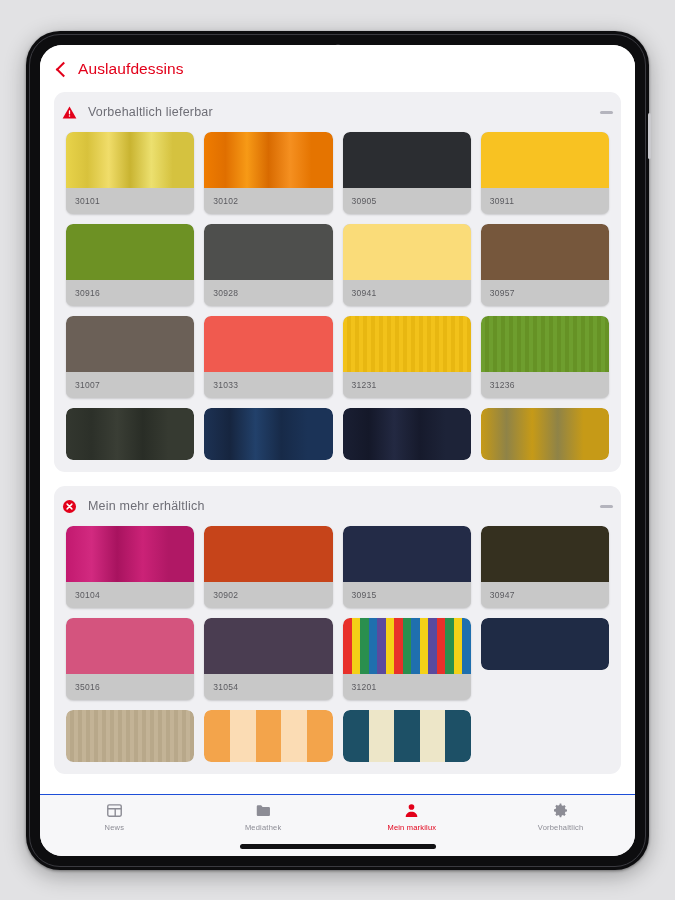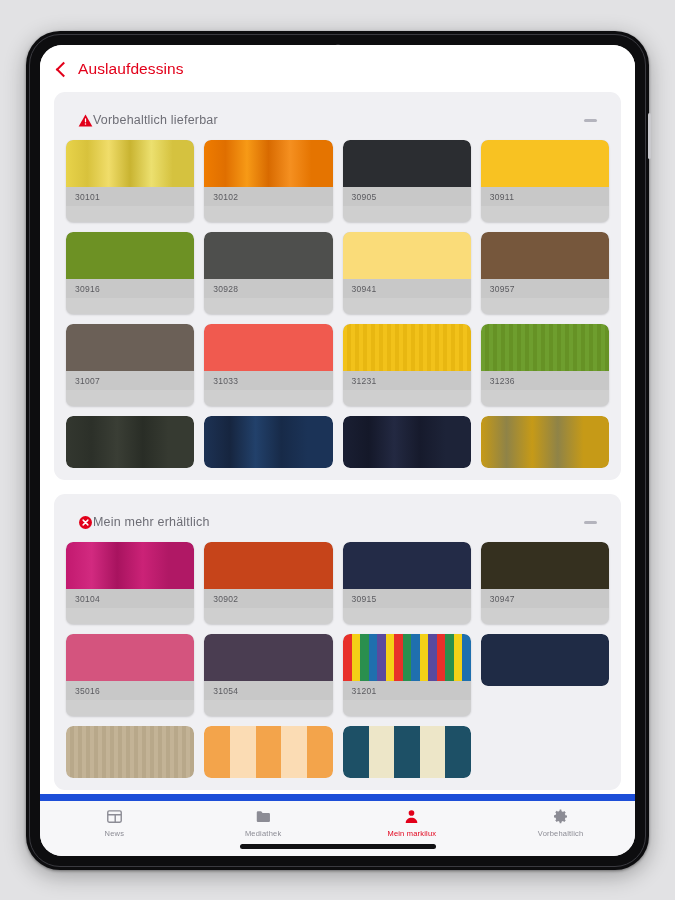--- a/index.html
+++ b/index.html
@@ -92,22 +92,22 @@
     background: #f0f0f3;
     border-radius: 11px;
     padding: 0 0 12px 0;
     margin-bottom: 14px;
     overflow: hidden;
   }
   .section-header {
     display: flex;
     align-items: center;
     height: 40px;
-    padding: 0 24px;
-    margin-top: 8px;
+    padding: 0 8px;
+    gap: 11px;
   }
   .section-title {
     font-size: 12.5px;
     color: #6e6e76;
     letter-spacing: .2px;
     flex: 1 1 auto;
   }
   .collapse-toggle {
     width: 13px; height: 3px;
     background: #b4b4bd;
@@ -133,42 +133,42 @@
     cursor: pointer;
   }
   .swatch-fabric {
     position: absolute;
     left: 0; right: 0; top: 0;
     height: 63px;
     border-radius: 7px 7px 3px 3px;
   }
   .swatch-label-bar {
     position: absolute;
-    left: 0; right: 0; bottom: 16px;
-    height: 19px;
+    left: 0; right: 0; bottom: 0;
+    height: 26px;
     background: #c8c8c8;
     display: flex;
     align-items: center;
     padding-left: 9px;
   }
   .swatch-label {
     font-size: 8.5px;
     color: #5a5a5f;
     letter-spacing: .3px;
   }
   
   .swatch.clipped { height: 52px; background: transparent; box-shadow:none; }
   .swatch.clipped .swatch-fabric { height: 52px; border-radius: 7px; box-shadow: 0 1px 2px rgba(0,0,0,.16);}
 
   
   #tab-bar {
     flex: 0 0 auto;
     height: 62px;
     background: #f7f7f9;
-    border-top: 7px solid #1d4ed8;
+    border-top: 1px solid #1d4ed8;
     display: flex;
     align-items: flex-start;
     padding-top: 7px;
     position: relative;
     z-index: 5;
   }
   .tab-item {
     flex: 1 1 0;
     display: flex;
     flex-direction: column;

